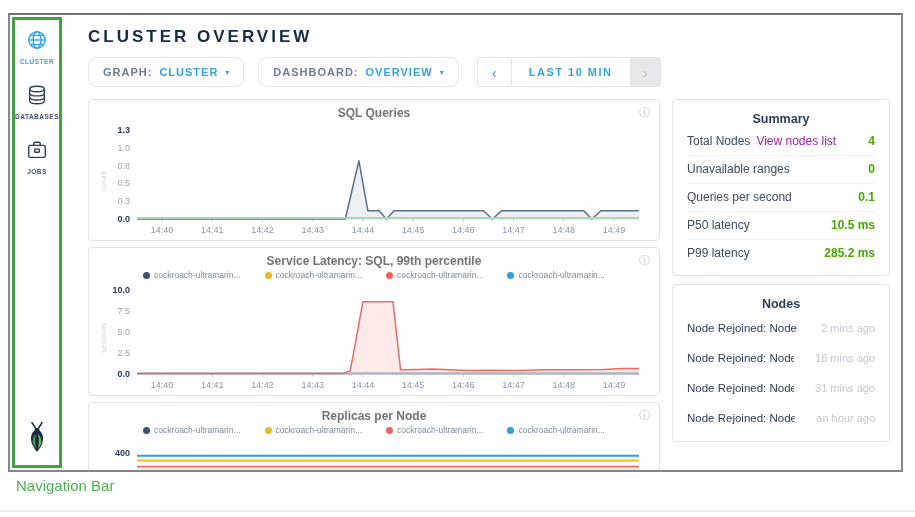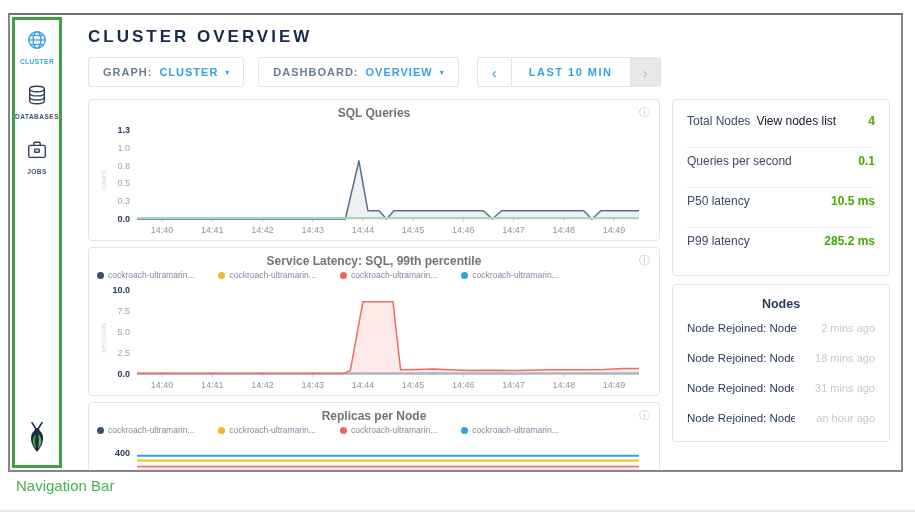--- a/index.html
+++ b/index.html
@@ -22,49 +22,49 @@
   .nav-item { display:flex; flex-direction:column; align-items:center; gap:3px; cursor:pointer; }
   .nav-label { font-size:6.5px; font-weight:bold; letter-spacing:.5px; color:#42526b; }
   .nav-item.active .nav-label { color:#36a2e0; }
   .logo { margin-top:auto; margin-bottom:8px; }
   
   .main { flex:1; padding:12px 8px 0 24px; position:relative; }
   .page-title { margin:0; font-size:17px; font-weight:bold; letter-spacing:3px; color:#182949; }
   .controls { display:flex; gap:14px; margin-top:10px; align-items:center; }
   .dropdown {
     display:flex; align-items:center; gap:7px; height:30px; padding:0 14px;
-    border:1px solid #e2e4ea; border-radius:3px; background:#fff; cursor:pointer;
+    border:1px solid #e2e4ea; border-radius:9px; background:#fff; cursor:pointer;
   }
   .dd-label { font-size:11px; font-weight:bold; letter-spacing:1px; color:#6e7b91; }
   .dd-value { font-size:11px; font-weight:bold; letter-spacing:1px; color:#36a2e0; }
   .caret { font-size:8px; color:#36a2e0; }
   .timesel { display:flex; height:30px; border:1px solid #e2e4ea; border-radius:3px; overflow:hidden; margin-left:4px; }
   .ts-prev { width:34px; display:flex; align-items:center; justify-content:center; font-size:15px; color:#36a2e0; background:#fff; border-right:1px solid #e2e4ea; cursor:pointer; }
   .ts-label { width:118px; display:flex; align-items:center; justify-content:center; font-size:11px; font-weight:bold; letter-spacing:1.5px; color:#36a2e0; cursor:pointer; }
   .ts-next { width:30px; display:flex; align-items:center; justify-content:center; font-size:15px; color:#bcbcc2; background:#e8e8ea; border-left:1px solid #e2e4ea; cursor:default; }
   .content { display:flex; margin-top:12px; gap:12px; }
   .charts { width:572px; display:flex; flex-direction:column; gap:6px; }
   .card { border:1px solid #e2e4ea; border-radius:4px; background:#fff; position:relative; }
   .chart-card { padding:6px 8px 2px; }
   .chart-title { text-align:center; font-size:12px; font-weight:bold; color:#737373; }
   .info-icon { position:absolute; top:5px; right:9px; font-size:11px; color:#c2c8d2; cursor:pointer; }
-  .legend { display:flex; gap:24px; margin-top:2px; }
+  .legend { display:flex; justify-content:center; gap:24px; margin-top:2px; }
   .legend-item { font-size:8.5px; color:#7d8a9c; display:flex; align-items:center; gap:4px; }
   .legend-dot { width:7px; height:7px; border-radius:50%; }
   .chart-svg { display:block; margin-top:3px; }
   .chart-svg text { font-family:"Liberation Sans", sans-serif; }
   
   .rightcol { width:218px; display:flex; flex-direction:column; gap:8px; }
   .panel { border:1px solid #e2e4ea; border-radius:4px; background:#fff; padding:8px 14px; }
   .panel-title { text-align:center; font-size:12.5px; font-weight:bold; color:#2c3c59; margin:4px 0 2px; }
-  .srow { padding:6px 0 19px; border-bottom:1px solid #f1f2f6; }
+  .srow { padding:6px 0 7px; border-bottom:1px solid #f1f2f6; }
   .srow:last-child { border-bottom:none; }
   .srow-main { display:flex; align-items:baseline; }
   .slabel { font-size:12px; color:#3c4a63; }
-  .slink { font-size:12px; color:#0f172a; margin-left:6px; cursor:pointer; }
+  .slink { font-size:12px; color:#a21caf; margin-left:6px; cursor:pointer; }
   .sspacer { flex:1; }
   .sval { font-size:12px; font-weight:bold; color:#46a800; white-space:nowrap; }
   .snote { font-size:9.5px; color:#b3b9c4; margin-top:3px; line-height:1.35; }
   .erow { display:flex; align-items:baseline; padding:9px 0; }
   .etext { flex:1; font-size:11.5px; color:#2c3c59; white-space:nowrap; overflow:hidden; }
   .etime { font-size:11px; color:#c3c8d0; margin-left:21px; white-space:nowrap; }
   
   .caption { position:absolute; left:16px; top:477px; font-size:15px; color:#4caf50; }
   .divider { position:absolute; left:0; top:510px; width:915px; height:2px; background:#e9e9e9; }
 </style>
@@ -287,31 +287,39 @@
               <polyline points="40.0,22.6 542.0,22.6" fill="none" stroke="#f5bb17" stroke-width="2" stroke-linejoin="round"></polyline>
               <polyline points="40.0,17.7 542.0,17.7" fill="none" stroke="#2ba3e0" stroke-width="2" stroke-linejoin="round"></polyline>
             </svg>
         </div>
 
       </div>
 
       <div class="rightcol">
 
         <div class="panel">
+          <div class="panel-title">Summary</div>
 
           <div class="srow">
             <div class="srow-main">
               <span class="slabel">Total Nodes</span>
               <span class="slink">View nodes list</span>
               <span class="sspacer"></span>
               <span class="sval">4</span>
             </div>
           </div>
 
 
+          <div class="srow">
+            <div class="srow-main">
+              <span class="slabel">Unavailable ranges</span>
+              <span class="sspacer"></span>
+              <span class="sval">0</span>
+            </div>
+          </div>
 
           <div class="srow">
             <div class="srow-main">
               <span class="slabel">Queries per second</span>
               <span class="sspacer"></span>
               <span class="sval">0.1</span>
             </div>
           </div>
 
           <div class="srow">

